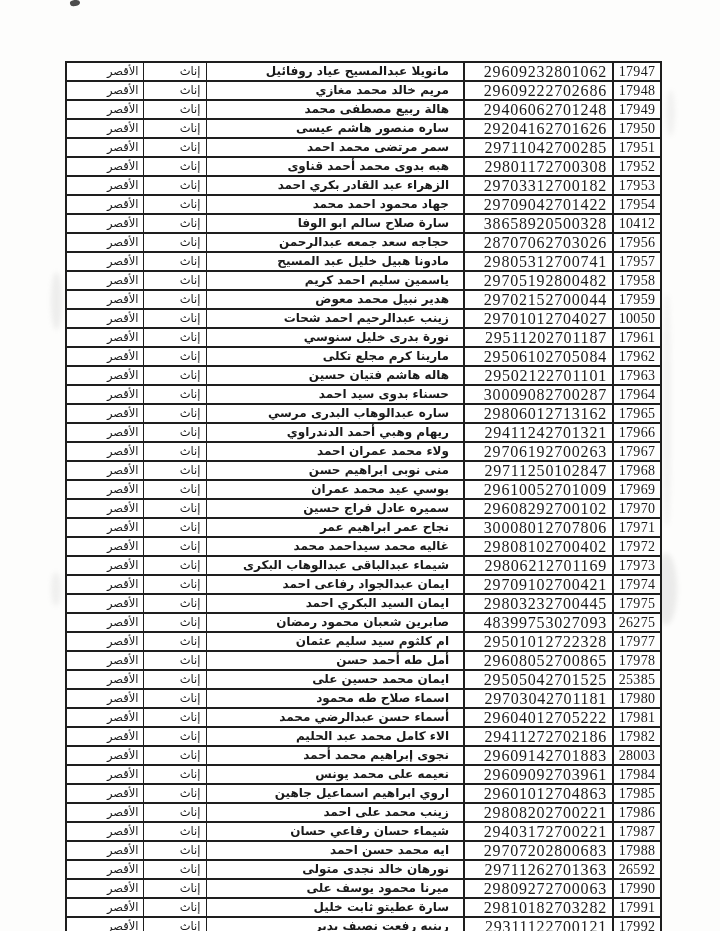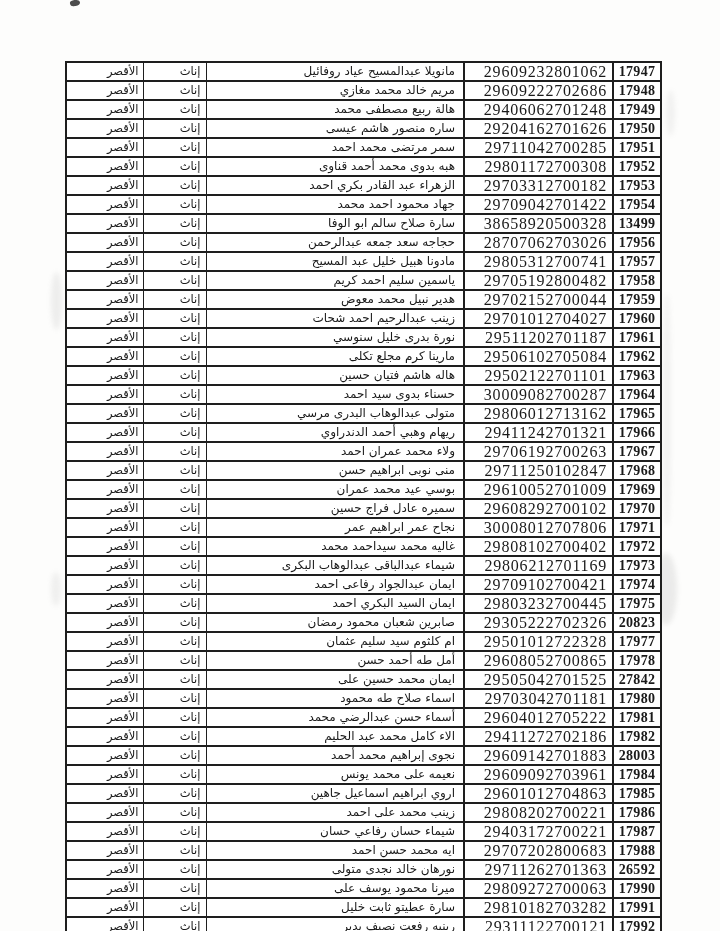--- a/index.html
+++ b/index.html
@@ -18,27 +18,27 @@
   }
   td{
     border:1px solid var(--border,#1e1e1e);
     border-top-width:2px;border-bottom-width:2px;
     padding:0 3px;overflow:hidden;white-space:nowrap;
     vertical-align:middle;height:17px;line-height:13px;
   }
   .ar{direction:rtl;text-align:right;font-size:11.5px;}
   .c-gov{padding-right:4px;text-align:right;}
   .c-gender{padding-right:5px;margin-top:43px;}
-  .c-name{font-size:12px;padding-right:8px;}
+  .c-name{font-size:12px;padding-right:14px;font-weight:bold;}
   .num{font-family:"Liberation Serif",serif;font-variant-numeric:lining-nums;}
   .c-id{
     text-align:right;font-size:16px;letter-spacing:.8px;
     border-left-width:2px;border-right-width:2px;padding-right:5px;margin-top:20px;
   }
-  .c-serial{text-align:center;font-size:14px;letter-spacing:.3px;font-weight:bold;}
+  .c-serial{text-align:center;font-size:14px;letter-spacing:.3px;}
   
   .speck{
     position:absolute;left:70px;top:0;width:10px;height:6px;
     background:#2e2e2e;border-radius:45% 60% 55% 50%;
     transform:rotate(-10deg);opacity:.85;
   }
   .smudge{position:absolute;background:#8f8f8f;border-radius:50%;filter:blur(2.5px);}
   .smudge.s1{left:655px;top:553px;width:22px;height:72px;opacity:.16;}
   .smudge.s2{left:51px;top:272px;width:11px;height:58px;opacity:.14;}
   .smudge.s3{left:663px;top:295px;width:8px;height:230px;opacity:.10;border-radius:40%;}
@@ -119,21 +119,21 @@
           <td class="c-gender ar" dir="rtl">إناث</td>
           <td class="c-name ar" dir="rtl">جهاد محمود احمد محمد</td>
           <td class="c-id num" dir="ltr">29709042701422</td>
           <td class="c-serial num" dir="ltr">17954</td>
         </tr>
         <tr>
           <td class="c-gov ar" dir="rtl">الأقصر</td>
           <td class="c-gender ar" dir="rtl">إناث</td>
           <td class="c-name ar" dir="rtl">سارة صلاح سالم ابو الوفا</td>
           <td class="c-id num" dir="ltr">38658920500328</td>
-          <td class="c-serial num" dir="ltr">13499</td>
+          <td class="c-serial num" dir="ltr">10412</td>
         </tr>
         <tr>
           <td class="c-gov ar" dir="rtl">الأقصر</td>
           <td class="c-gender ar" dir="rtl">إناث</td>
           <td class="c-name ar" dir="rtl">حجاجه سعد جمعه عبدالرحمن</td>
           <td class="c-id num" dir="ltr">28707062703026</td>
           <td class="c-serial num" dir="ltr">17956</td>
         </tr>
         <tr>
           <td class="c-gov ar" dir="rtl">الأقصر</td>
@@ -154,21 +154,21 @@
           <td class="c-gender ar" dir="rtl">إناث</td>
           <td class="c-name ar" dir="rtl">هدير نبيل محمد معوض</td>
           <td class="c-id num" dir="ltr">29702152700044</td>
           <td class="c-serial num" dir="ltr">17959</td>
         </tr>
         <tr>
           <td class="c-gov ar" dir="rtl">الأقصر</td>
           <td class="c-gender ar" dir="rtl">إناث</td>
           <td class="c-name ar" dir="rtl">زينب عبدالرحيم احمد شحات</td>
           <td class="c-id num" dir="ltr">29701012704027</td>
-          <td class="c-serial num" dir="ltr">17960</td>
+          <td class="c-serial num" dir="ltr">10050</td>
         </tr>
         <tr>
           <td class="c-gov ar" dir="rtl">الأقصر</td>
           <td class="c-gender ar" dir="rtl">إناث</td>
           <td class="c-name ar" dir="rtl">نورة بدرى خليل سنوسي</td>
           <td class="c-id num" dir="ltr">29511202701187</td>
           <td class="c-serial num" dir="ltr">17961</td>
         </tr>
         <tr>
           <td class="c-gov ar" dir="rtl">الأقصر</td>
@@ -187,21 +187,21 @@
         <tr>
           <td class="c-gov ar" dir="rtl">الأقصر</td>
           <td class="c-gender ar" dir="rtl">إناث</td>
           <td class="c-name ar" dir="rtl">حسناء بدوى سيد احمد</td>
           <td class="c-id num" dir="ltr">30009082700287</td>
           <td class="c-serial num" dir="ltr">17964</td>
         </tr>
         <tr>
           <td class="c-gov ar" dir="rtl">الأقصر</td>
           <td class="c-gender ar" dir="rtl">إناث</td>
-          <td class="c-name ar" dir="rtl">متولى عبدالوهاب البدرى مرسي</td>
+          <td class="c-name ar" dir="rtl">ساره عبدالوهاب البدرى مرسي</td>
           <td class="c-id num" dir="ltr">29806012713162</td>
           <td class="c-serial num" dir="ltr">17965</td>
         </tr>
         <tr>
           <td class="c-gov ar" dir="rtl">الأقصر</td>
           <td class="c-gender ar" dir="rtl">إناث</td>
           <td class="c-name ar" dir="rtl">ريهام وهبي أحمد الدندراوي</td>
           <td class="c-id num" dir="ltr">29411242701321</td>
           <td class="c-serial num" dir="ltr">17966</td>
         </tr>
@@ -265,43 +265,43 @@
           <td class="c-gov ar" dir="rtl">الأقصر</td>
           <td class="c-gender ar" dir="rtl">إناث</td>
           <td class="c-name ar" dir="rtl">ايمان السيد البكري احمد</td>
           <td class="c-id num" dir="ltr">29803232700445</td>
           <td class="c-serial num" dir="ltr">17975</td>
         </tr>
         <tr>
           <td class="c-gov ar" dir="rtl">الأقصر</td>
           <td class="c-gender ar" dir="rtl">إناث</td>
           <td class="c-name ar" dir="rtl">صابرين شعبان محمود رمضان</td>
-          <td class="c-id num" dir="ltr">29305222702326</td>
-          <td class="c-serial num" dir="ltr">20823</td>
+          <td class="c-id num" dir="ltr">48399753027093</td>
+          <td class="c-serial num" dir="ltr">26275</td>
         </tr>
         <tr>
           <td class="c-gov ar" dir="rtl">الأقصر</td>
           <td class="c-gender ar" dir="rtl">إناث</td>
           <td class="c-name ar" dir="rtl">ام كلثوم سيد سليم عثمان</td>
           <td class="c-id num" dir="ltr">29501012722328</td>
           <td class="c-serial num" dir="ltr">17977</td>
         </tr>
         <tr>
           <td class="c-gov ar" dir="rtl">الأقصر</td>
           <td class="c-gender ar" dir="rtl">إناث</td>
           <td class="c-name ar" dir="rtl">أمل طه أحمد حسن</td>
           <td class="c-id num" dir="ltr">29608052700865</td>
           <td class="c-serial num" dir="ltr">17978</td>
         </tr>
         <tr>
           <td class="c-gov ar" dir="rtl">الأقصر</td>
           <td class="c-gender ar" dir="rtl">إناث</td>
           <td class="c-name ar" dir="rtl">ايمان محمد حسين على</td>
           <td class="c-id num" dir="ltr">29505042701525</td>
-          <td class="c-serial num" dir="ltr">27842</td>
+          <td class="c-serial num" dir="ltr">25385</td>
         </tr>
         <tr>
           <td class="c-gov ar" dir="rtl">الأقصر</td>
           <td class="c-gender ar" dir="rtl">إناث</td>
           <td class="c-name ar" dir="rtl">اسماء صلاح طه محمود</td>
           <td class="c-id num" dir="ltr">29703042701181</td>
           <td class="c-serial num" dir="ltr">17980</td>
         </tr>
         <tr>
           <td class="c-gov ar" dir="rtl">الأقصر</td>

